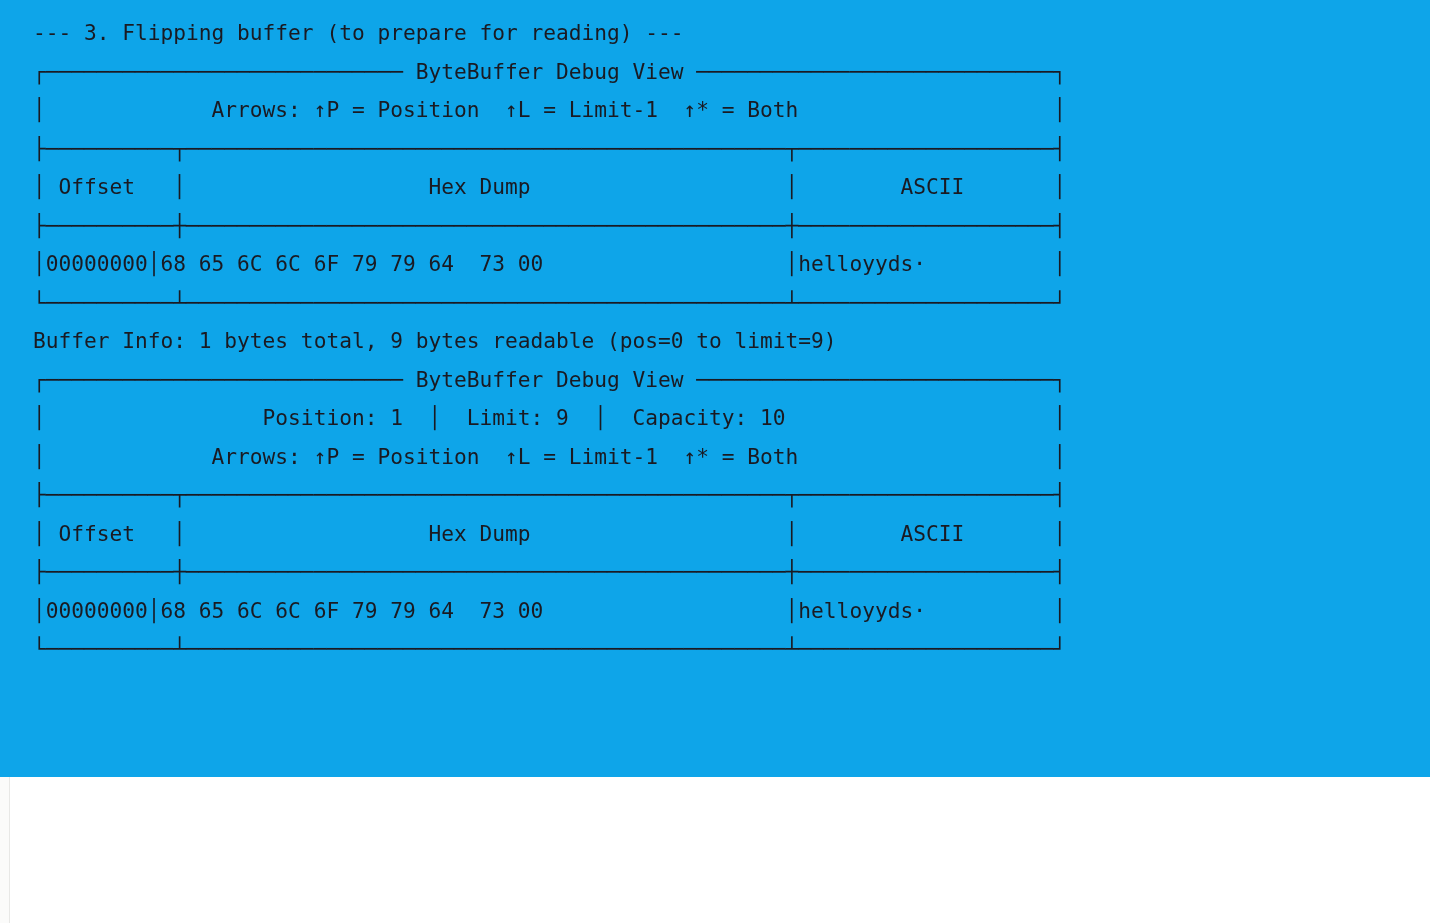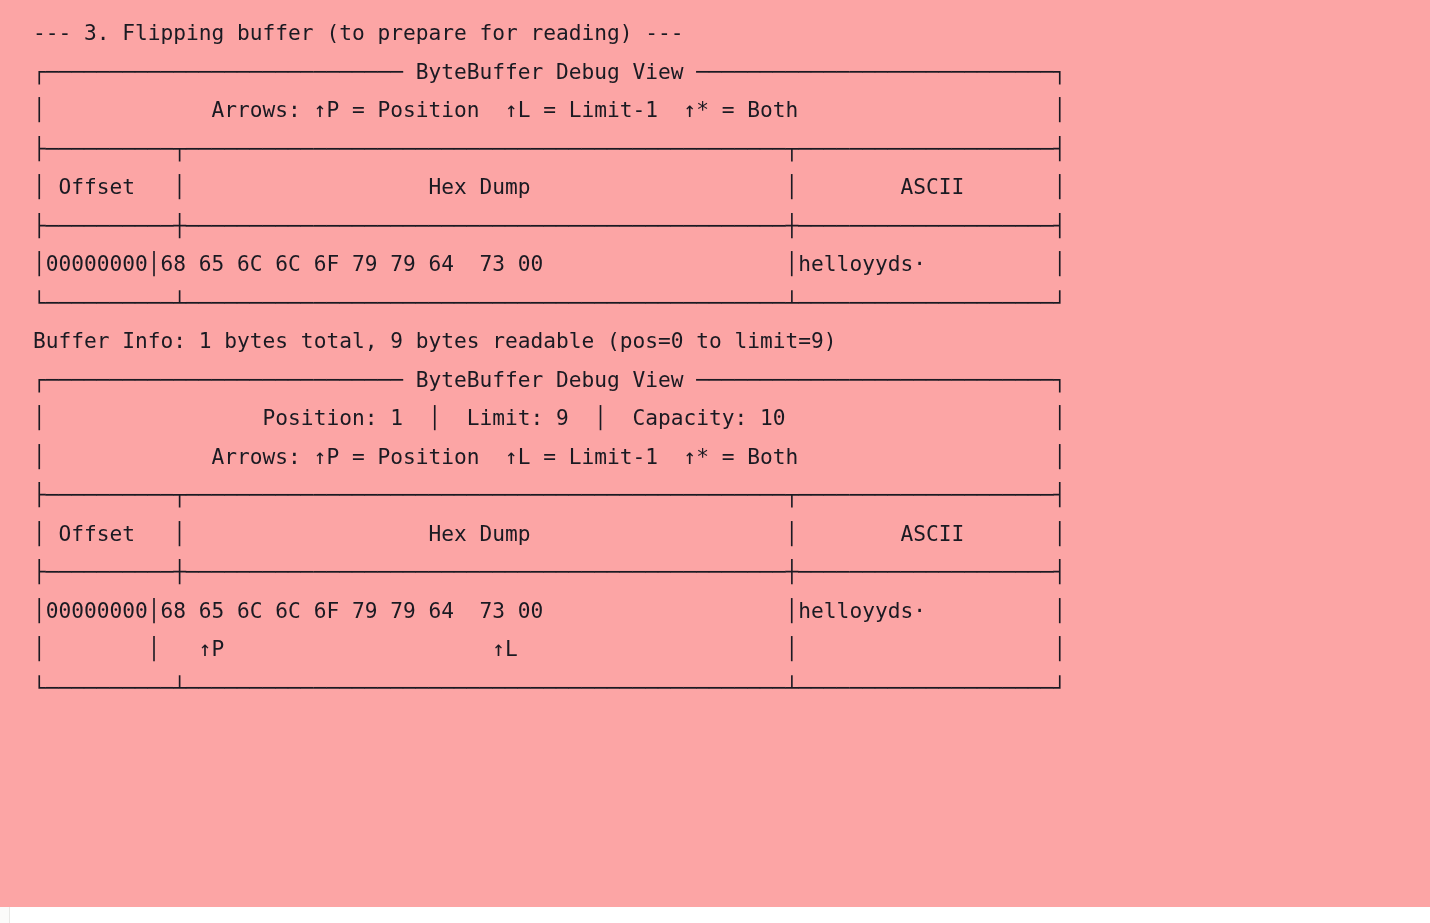--- a/index.html
+++ b/index.html
@@ -25,22 +25,22 @@
     background: #fbfbfa;
     border-right: 1px solid #e8e8e6;
     box-sizing: border-box;
   }
 
   #console {
     position: absolute;
     left: 0;
     top: 0;
     width: 1430px;
-    height: 907px;
-    background: #fca5a5;
+    height: 777px;
+    background: #0ea5e9;
     padding: 14px 0 0 33px;
     box-sizing: border-box;
   }
 
   pre.line {
     margin: 0;
     padding: 0;
     color: #1a1a22;
     font-family: "DejaVu Sans Mono", "Liberation Mono", monospace;
     font-size: 21.2px;
@@ -83,17 +83,16 @@
   <pre class="line blank"></pre>
 
   <div class="block">
     <pre class="line">┌──────────────────────────── ByteBuffer Debug View ────────────────────────────┐</pre>
     <pre class="line">│                 Position: 1  │  Limit: 9  │  Capacity: 10                     │</pre>
     <pre class="line">│             Arrows: ↑P = Position  ↑L = Limit-1  ↑* = Both                    │</pre>
     <pre class="line">├──────────┬───────────────────────────────────────────────┬────────────────────┤</pre>
     <pre class="line">│ Offset   │                   Hex Dump                    │        ASCII       │</pre>
     <pre class="line">├──────────┼───────────────────────────────────────────────┼────────────────────┤</pre>
     <pre class="line">│00000000│68 65 6C 6C 6F 79 79 64  73 00                   │helloyyds·          │</pre>
-    <pre class="line">│        │   ↑P                     ↑L                     │                    │</pre>
     <pre class="line">└──────────┴───────────────────────────────────────────────┴────────────────────┘</pre>
   </div>
 
 </div>
 
 </body></html>

